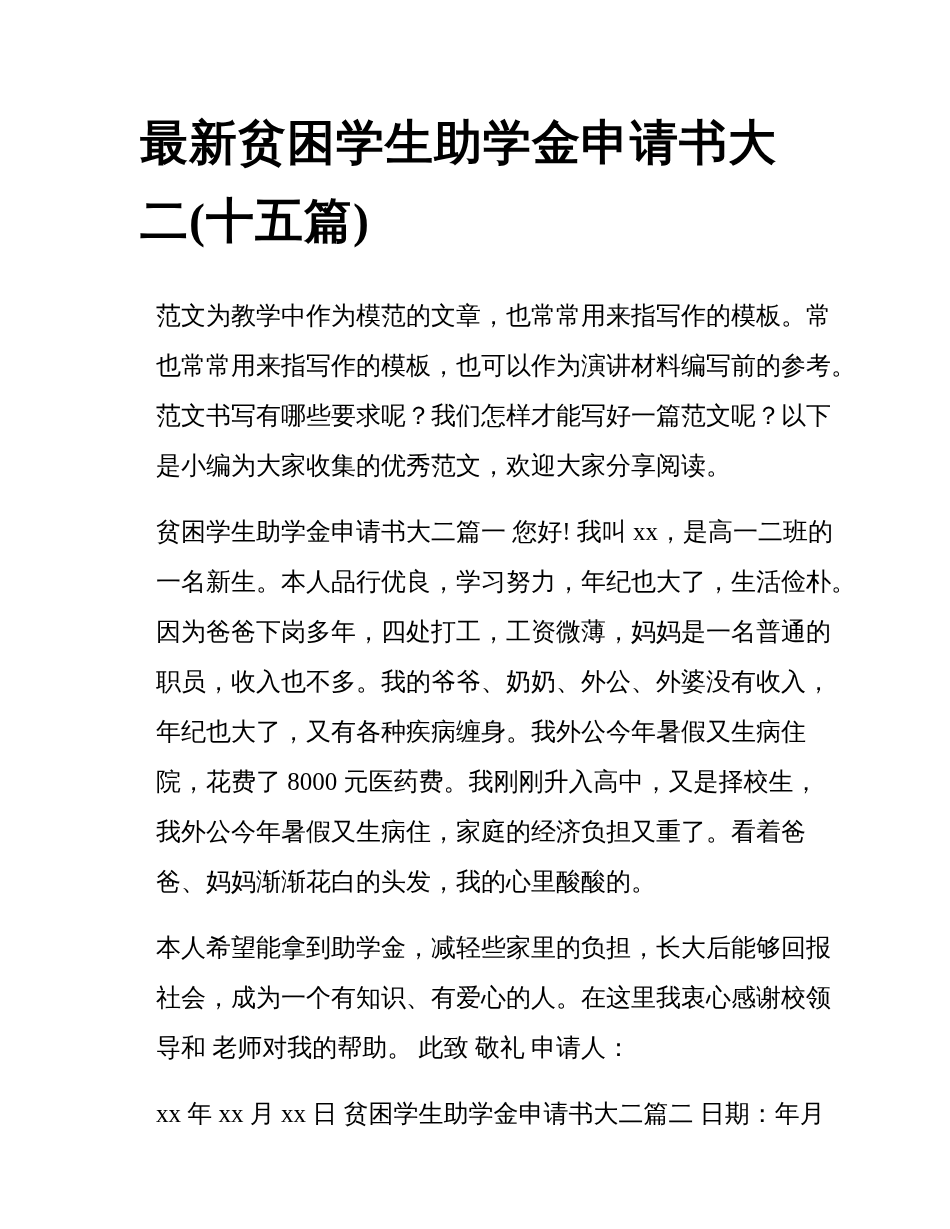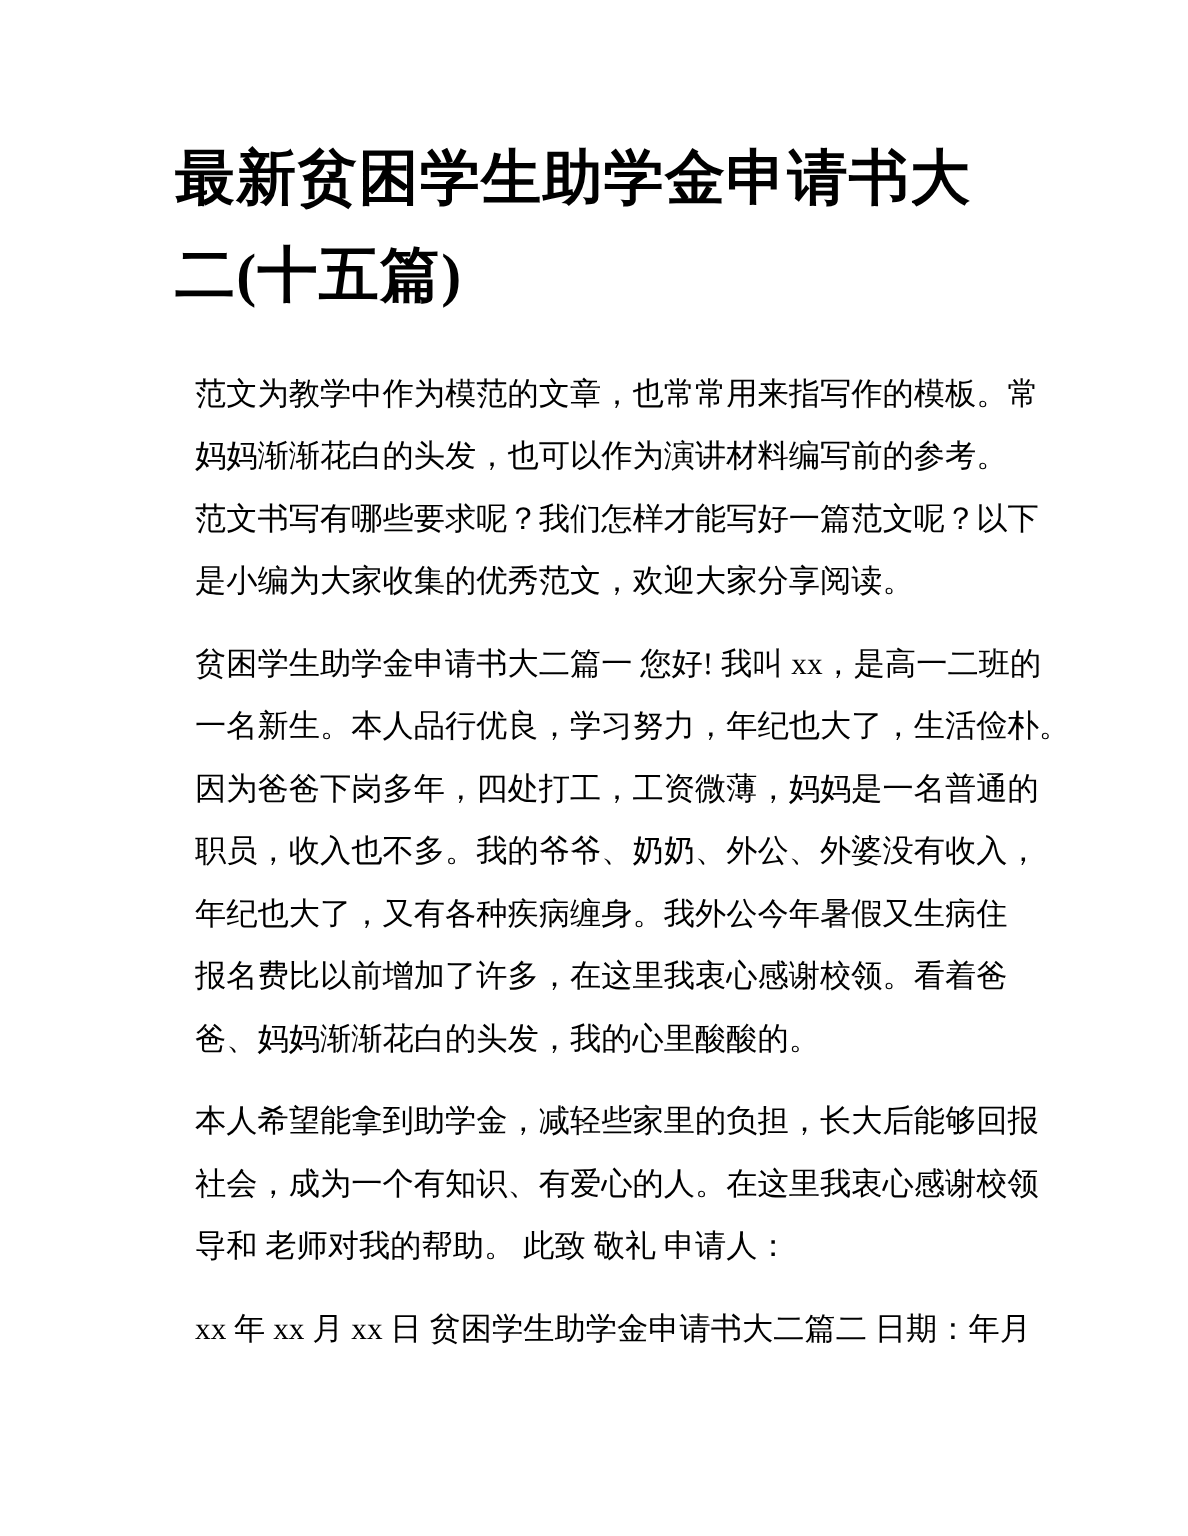--- a/index.html
+++ b/index.html
@@ -60,32 +60,33 @@
 
   <h1 class="doc-title">
     <span class="title-line">最新贫困学生助学金申请书大</span>
     <span class="title-line">二(十五篇)</span>
   </h1>
 
   <div class="doc-body">
 
     <p class="para para-1">
       <span class="text-line">范文为教学中作为模范的文章，也常常用来指写作的模板。常</span>
-      <span class="text-line">妈妈渐渐花白的头发，也可以作为演讲材料编写前的参考。</span>
+      <span class="text-line">也常常用来指写作的模板，也可以作为演讲材料编写前的参考。</span>
       <span class="text-line">范文书写有哪些要求呢？我们怎样才能写好一篇范文呢？以下</span>
       <span class="text-line">是小编为大家收集的优秀范文，欢迎大家分享阅读。</span>
     </p>
 
     <p class="para para-2">
       <span class="text-line">贫困学生助学金申请书大二篇一 您好! 我叫 xx，是高一二班的</span>
       <span class="text-line">一名新生。本人品行优良，学习努力，年纪也大了，生活俭朴。</span>
       <span class="text-line">因为爸爸下岗多年，四处打工，工资微薄，妈妈是一名普通的</span>
       <span class="text-line">职员，收入也不多。我的爷爷、奶奶、外公、外婆没有收入，</span>
       <span class="text-line">年纪也大了，又有各种疾病缠身。我外公今年暑假又生病住</span>
-      <span class="text-line">报名费比以前增加了许多，在这里我衷心感谢校领。看着爸</span>
+      <span class="text-line">院，花费了 8000 元医药费。我刚刚升入高中，又是择校生，</span>
+      <span class="text-line">我外公今年暑假又生病住，家庭的经济负担又重了。看着爸</span>
       <span class="text-line">爸、妈妈渐渐花白的头发，我的心里酸酸的。</span>
     </p>
 
     <p class="para para-3">
       <span class="text-line">本人希望能拿到助学金，减轻些家里的负担，长大后能够回报</span>
       <span class="text-line">社会，成为一个有知识、有爱心的人。在这里我衷心感谢校领</span>
       <span class="text-line">导和 老师对我的帮助。 此致 敬礼 申请人：</span>
     </p>
 
     <p class="para para-4">

